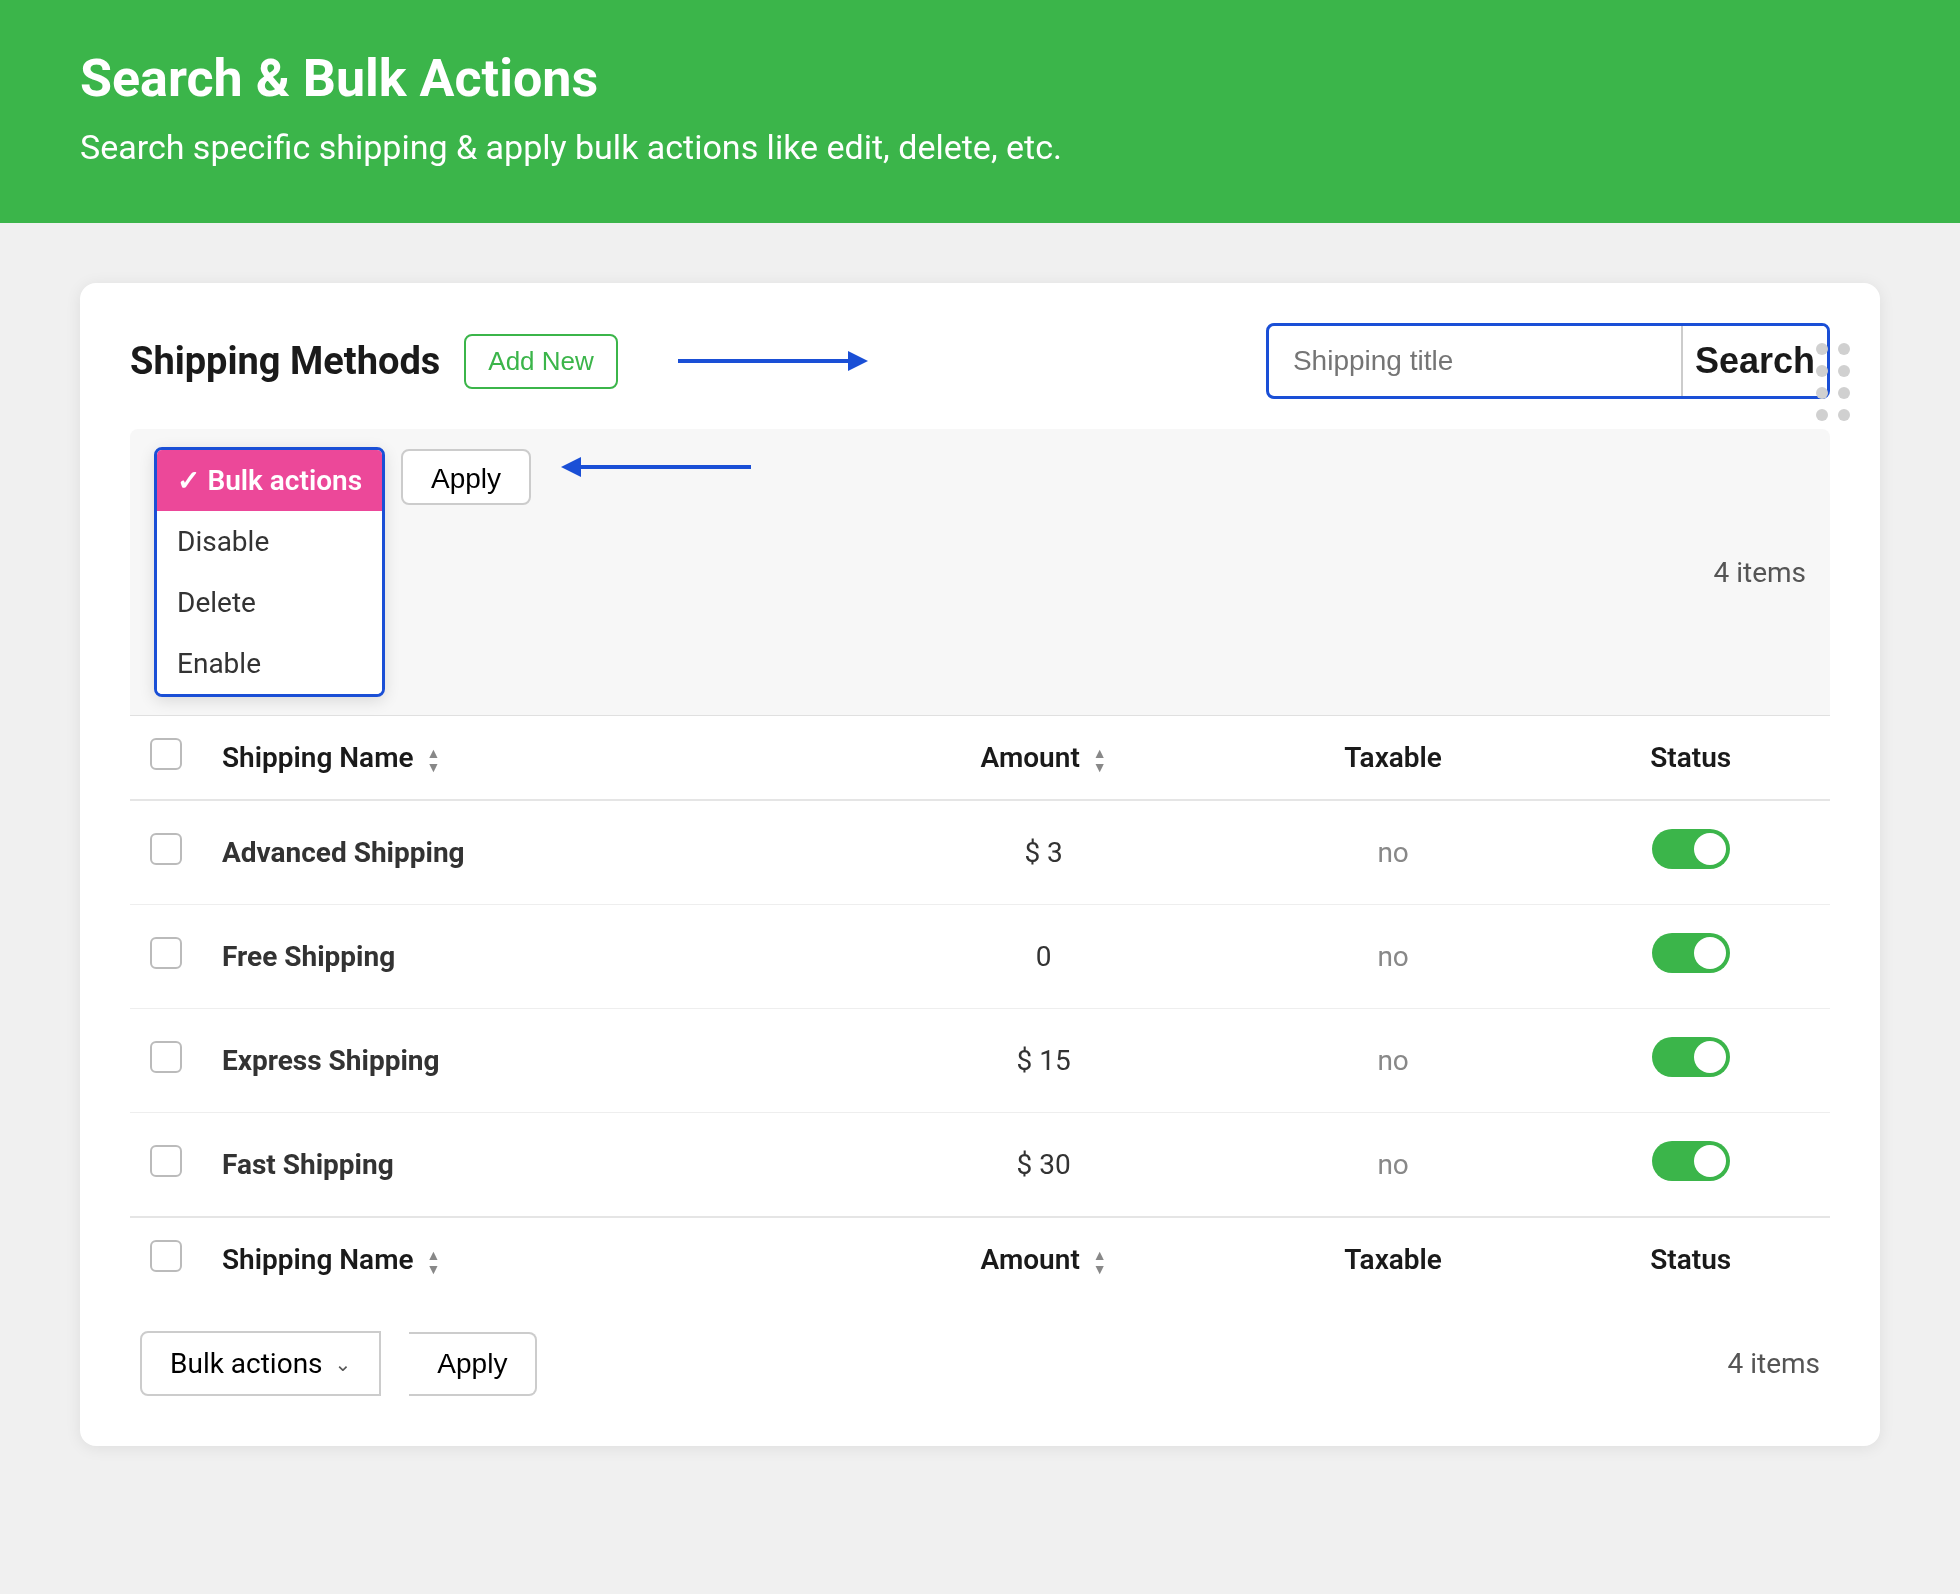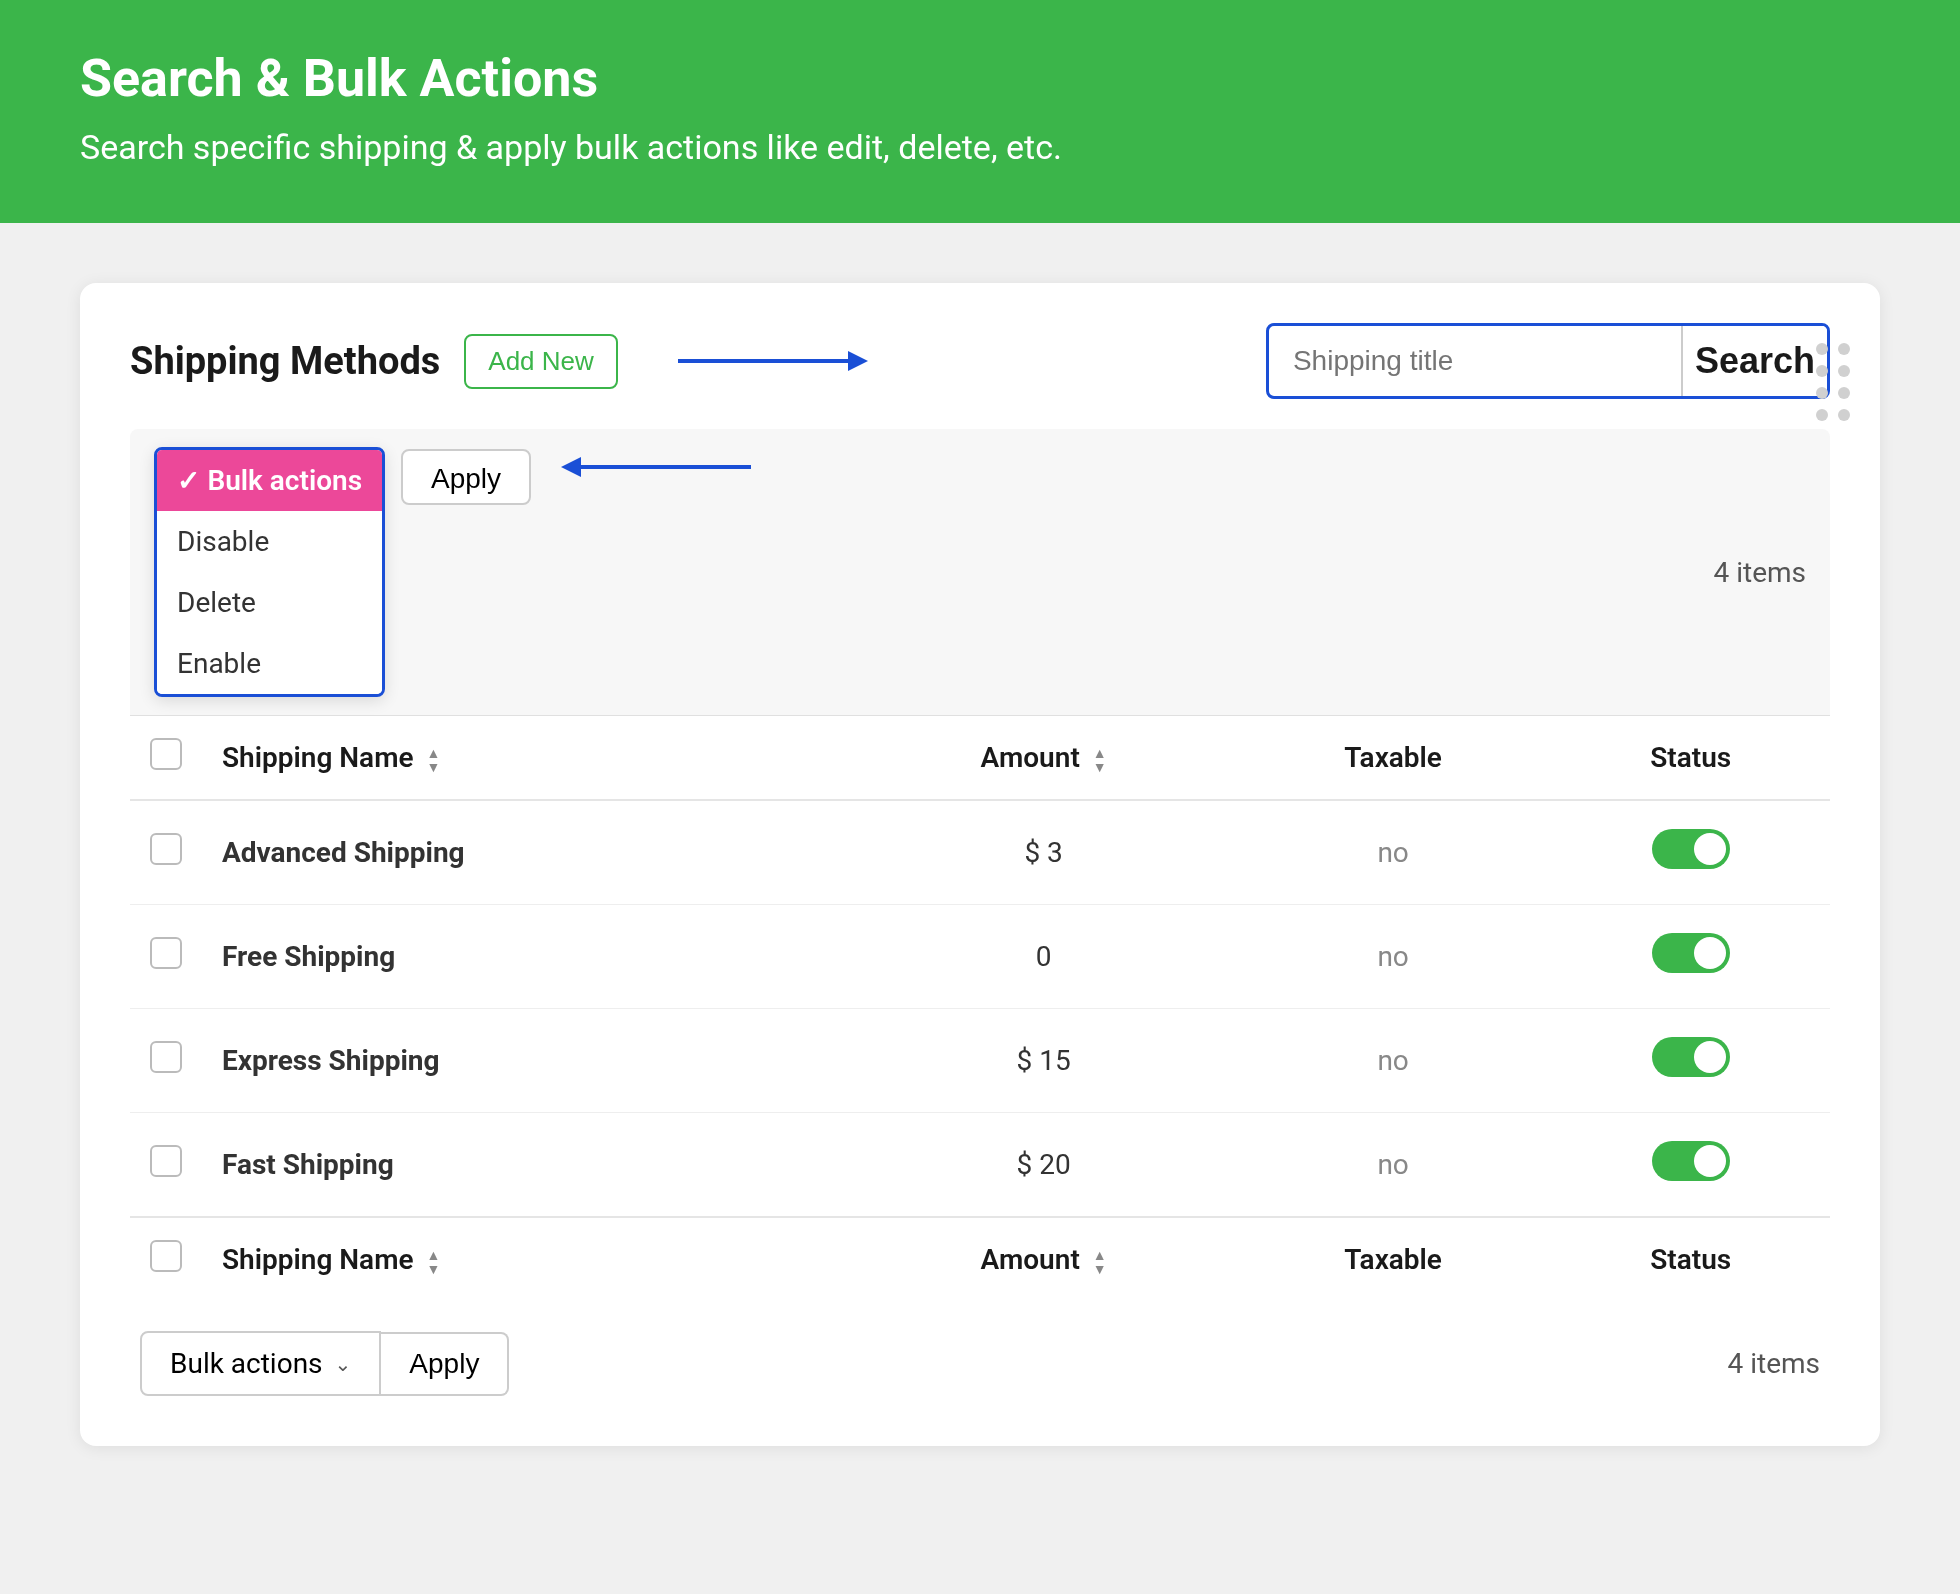--- a/index.html
+++ b/index.html
@@ -492,21 +492,21 @@
       </td>
     </tr>
           <tr>
       <td>
         <span class="checkbox"></span>
       </td>
       <td>
         <span class="name-bold">Fast Shipping</span>
       </td>
       <td class="amount-col">
-        <span class="amount-val">$ 20</span>
+        <span class="amount-val">$ 30</span>
       </td>
       <td class="taxable-col">
         <span class="taxable-val">no</span>
       </td>
       <td class="status-col">
         <div class="toggle">
           <div class="toggle-knob"></div>
         </div>
       </td>
     </tr>
@@ -528,21 +528,21 @@
             <span>Taxable</span>
           </th>
           <th class="status-col">
             <span>Status</span>
           </th>
         </tr>
       </tfoot>
     </table>
 
     <div class="bottom-toolbar">
-      <div style="display:flex;align-items:center;">
+      <div style="display:flex;align-items:center;gap:28px;">
         <div class="bulk-actions-bottom">
           <span>Bulk actions</span>
           <span class="chevron-down">⌄</span>
         </div>
         <button class="apply-btn-bottom">Apply</button>
       </div>
       <span class="items-count-bottom">4 items</span>
     </div>
 
   </div>

